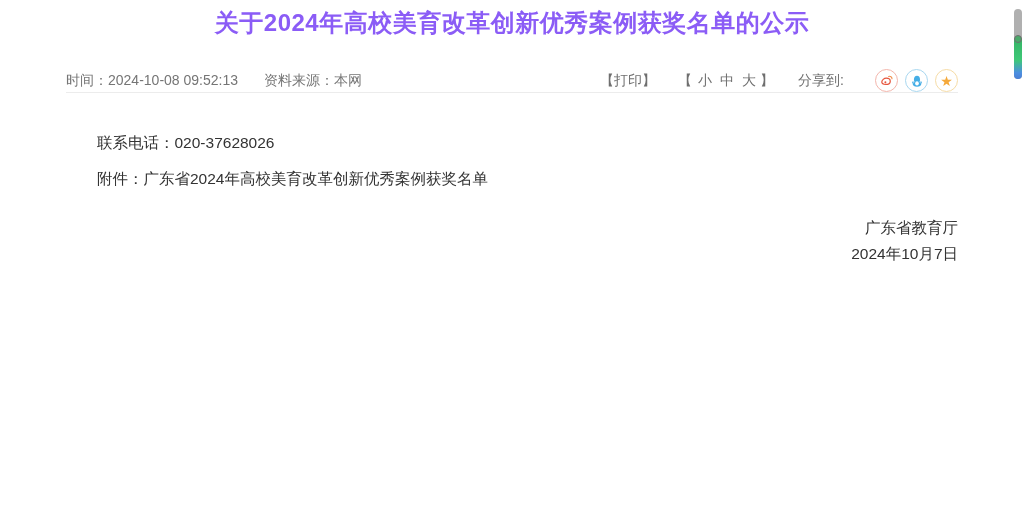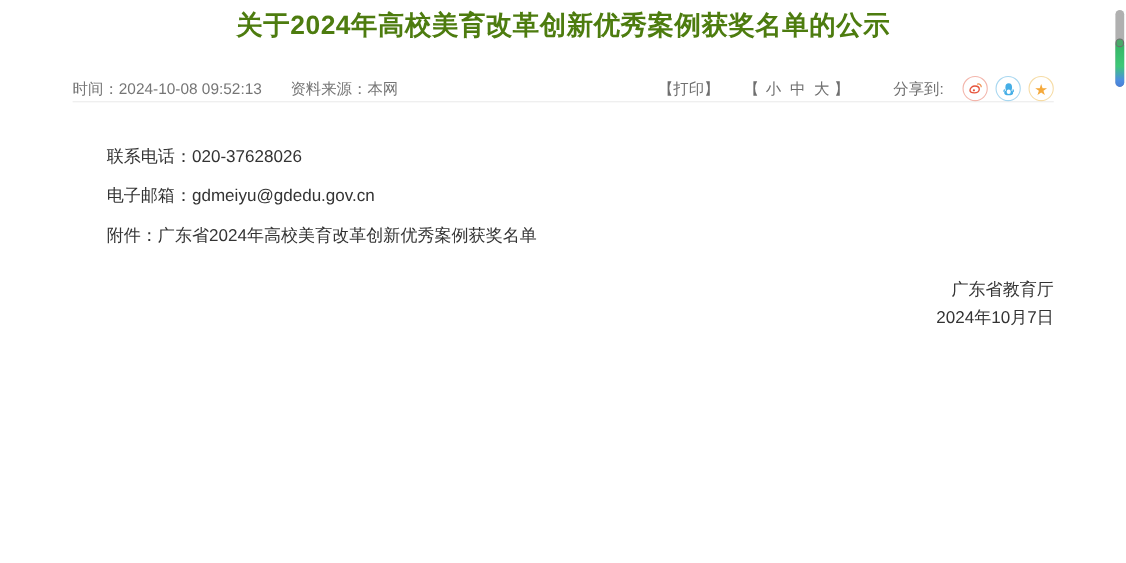--- a/index.html
+++ b/index.html
@@ -8,44 +8,44 @@
     background: #ffffff;
     font-family: "Liberation Sans", "DejaVu Sans", sans-serif;
     position: relative;
   }
   .container { width: 892px; margin: 0 auto; position: relative; }
 
   
   .page-title {
     font-size: 24px;
     font-weight: bold;
-    color: #4d7c0f;
+    color: #8b5cf6;
     text-align: center;
     padding-top: 7px;
     letter-spacing: 0.5px;
   }
 
   
   .meta-bar {
     margin-top: 30px;
     display: flex;
     justify-content: space-between;
     align-items: center;
     font-size: 14px;
     color: #757575;
     border-bottom: 1px solid #ececec;
   }
   .meta-left { display: flex; align-items: center; }
   .meta-left .pair { margin-right: 26px; }
   .meta-left .pair:last-child { margin-right: 12px; }
   .meta-right { display: flex; align-items: center; color: #6f6f6f; }
   .print-btn { cursor: pointer; margin-right: 22px; text-align: center; }
-  .font-size-group { margin-right: 38px; letter-spacing: 2px; }
+  .font-size-group { margin-right: 22px; letter-spacing: 2px; }
   .font-size-group .size-opt { cursor: pointer; margin: 0 4px; letter-spacing: 0; }
-  .share-label { margin-right: 10px; }
+  .share-label { margin-right: 24px; }
   .share-icon {
     width: 23px; height: 23px;
     border-radius: 50%;
     display: inline-flex;
     align-items: center;
     justify-content: center;
     margin-left: 7px;
     cursor: pointer;
     background: #fff;
   }
@@ -144,21 +144,20 @@
         </span>
       </span>
       <span class="share-icon share-star">
         <span>★</span>
       </span>
     </div>
   </div>
 
   <div class="article">
     <p class="contact">联系电话：020-37628026</p>
-    <p class="contact">电子邮箱：gdmeiyu@gdedu.gov.cn</p>
     <p class="contact">附件：广东省2024年高校美育改革创新优秀案例获奖名单</p>
 
     <div class="signature">
       <p>广东省教育厅</p>
       <p>2024年10月7日</p>
     </div>
   </div>
 
 </div>
 

